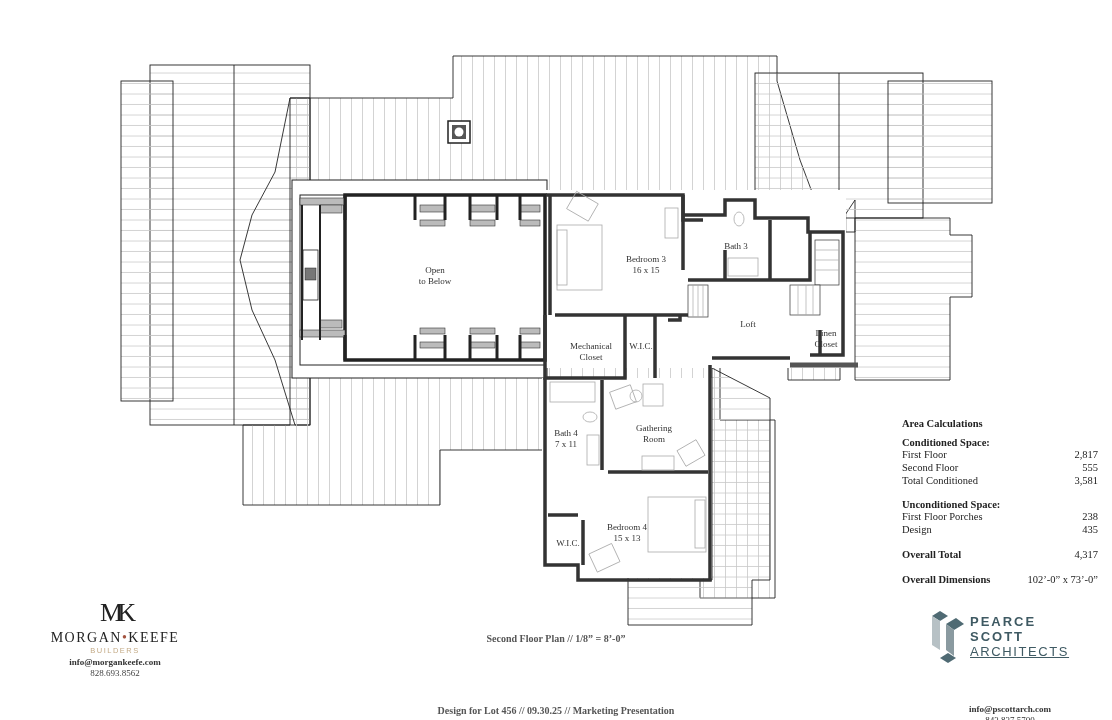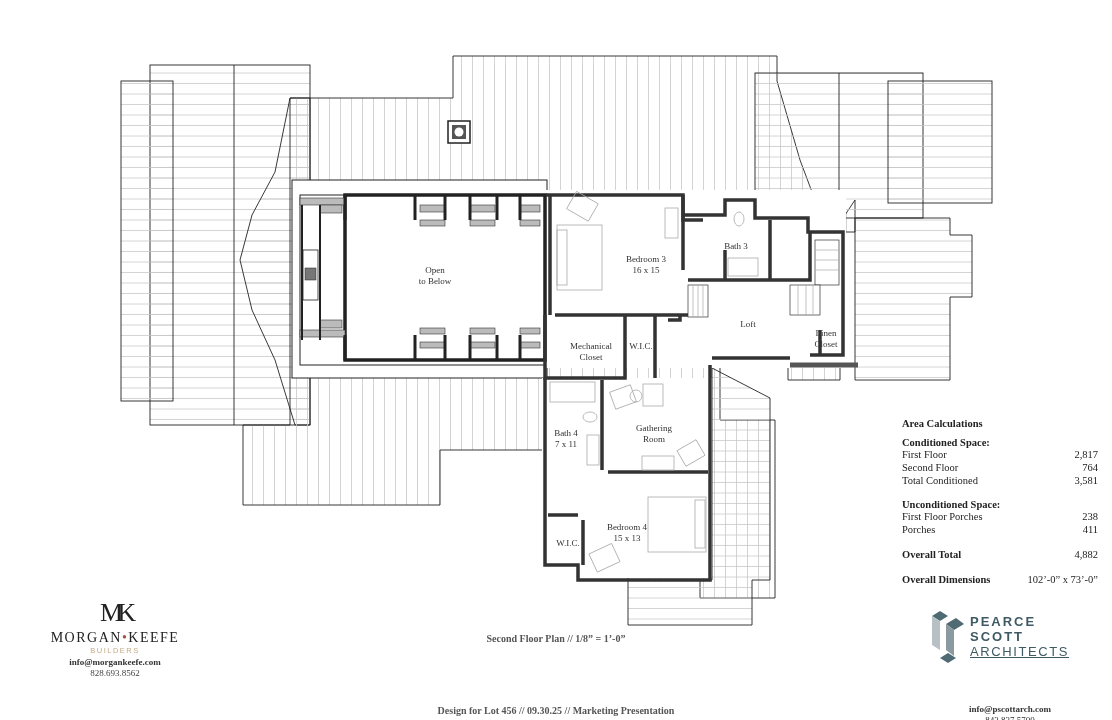--- a/index.html
+++ b/index.html
@@ -198,49 +198,49 @@
 
 <div class="area">
   <div class="title">Area Calculations</div>
   <div class="h">Conditioned Space:</div>
   <div class="row">
       <span>First Floor</span>
       <span>2,817</span>
     </div>
   <div class="row">
       <span>Second Floor</span>
-      <span>764</span>
+      <span>555</span>
     </div>
   <div class="row">
       <span>Total Conditioned</span>
       <span>3,581</span>
     </div>
   <div class="gap"></div>
   <div class="h">Unconditioned Space:</div>
   <div class="row">
       <span>First Floor Porches</span>
       <span>238</span>
     </div>
   <div class="row">
-      <span>Porches</span>
-      <span>411</span>
+      <span>Design</span>
+      <span>435</span>
     </div>
   <div class="gap"></div>
   <div class="row h">
       <span>Overall Total</span>
-      <span style="font-weight:normal">4,882</span>
+      <span style="font-weight:normal">4,317</span>
     </div>
   <div class="gap"></div>
   <div class="row">
       <span class="h">Overall Dimensions</span>
       <span>102’-0” x 73’-0”</span>
     </div>
 </div>
 
-<div class="footer" style="top:633px;">Second Floor Plan   //   1/8” = 1’-0”</div>
+<div class="footer" style="top:633px;">Second Floor Plan   //   1/8” = 8’-0”</div>
 <div class="footer" style="top:666px;margin-top:39px;">Design for Lot 456   //   09.30.25   //   Marketing Presentation</div>
 
 <div class="mk">
   <div class="mono">MK</div>
   <div class="name"><span>MORGAN</span><span class="dot">•</span><span>KEEFE</span></div>
   <div class="sub">BUILDERS</div>
   <div class="contact">info@morgankeefe.com</div>
   <div class="phone">828.693.8562</div>
 </div>
 

